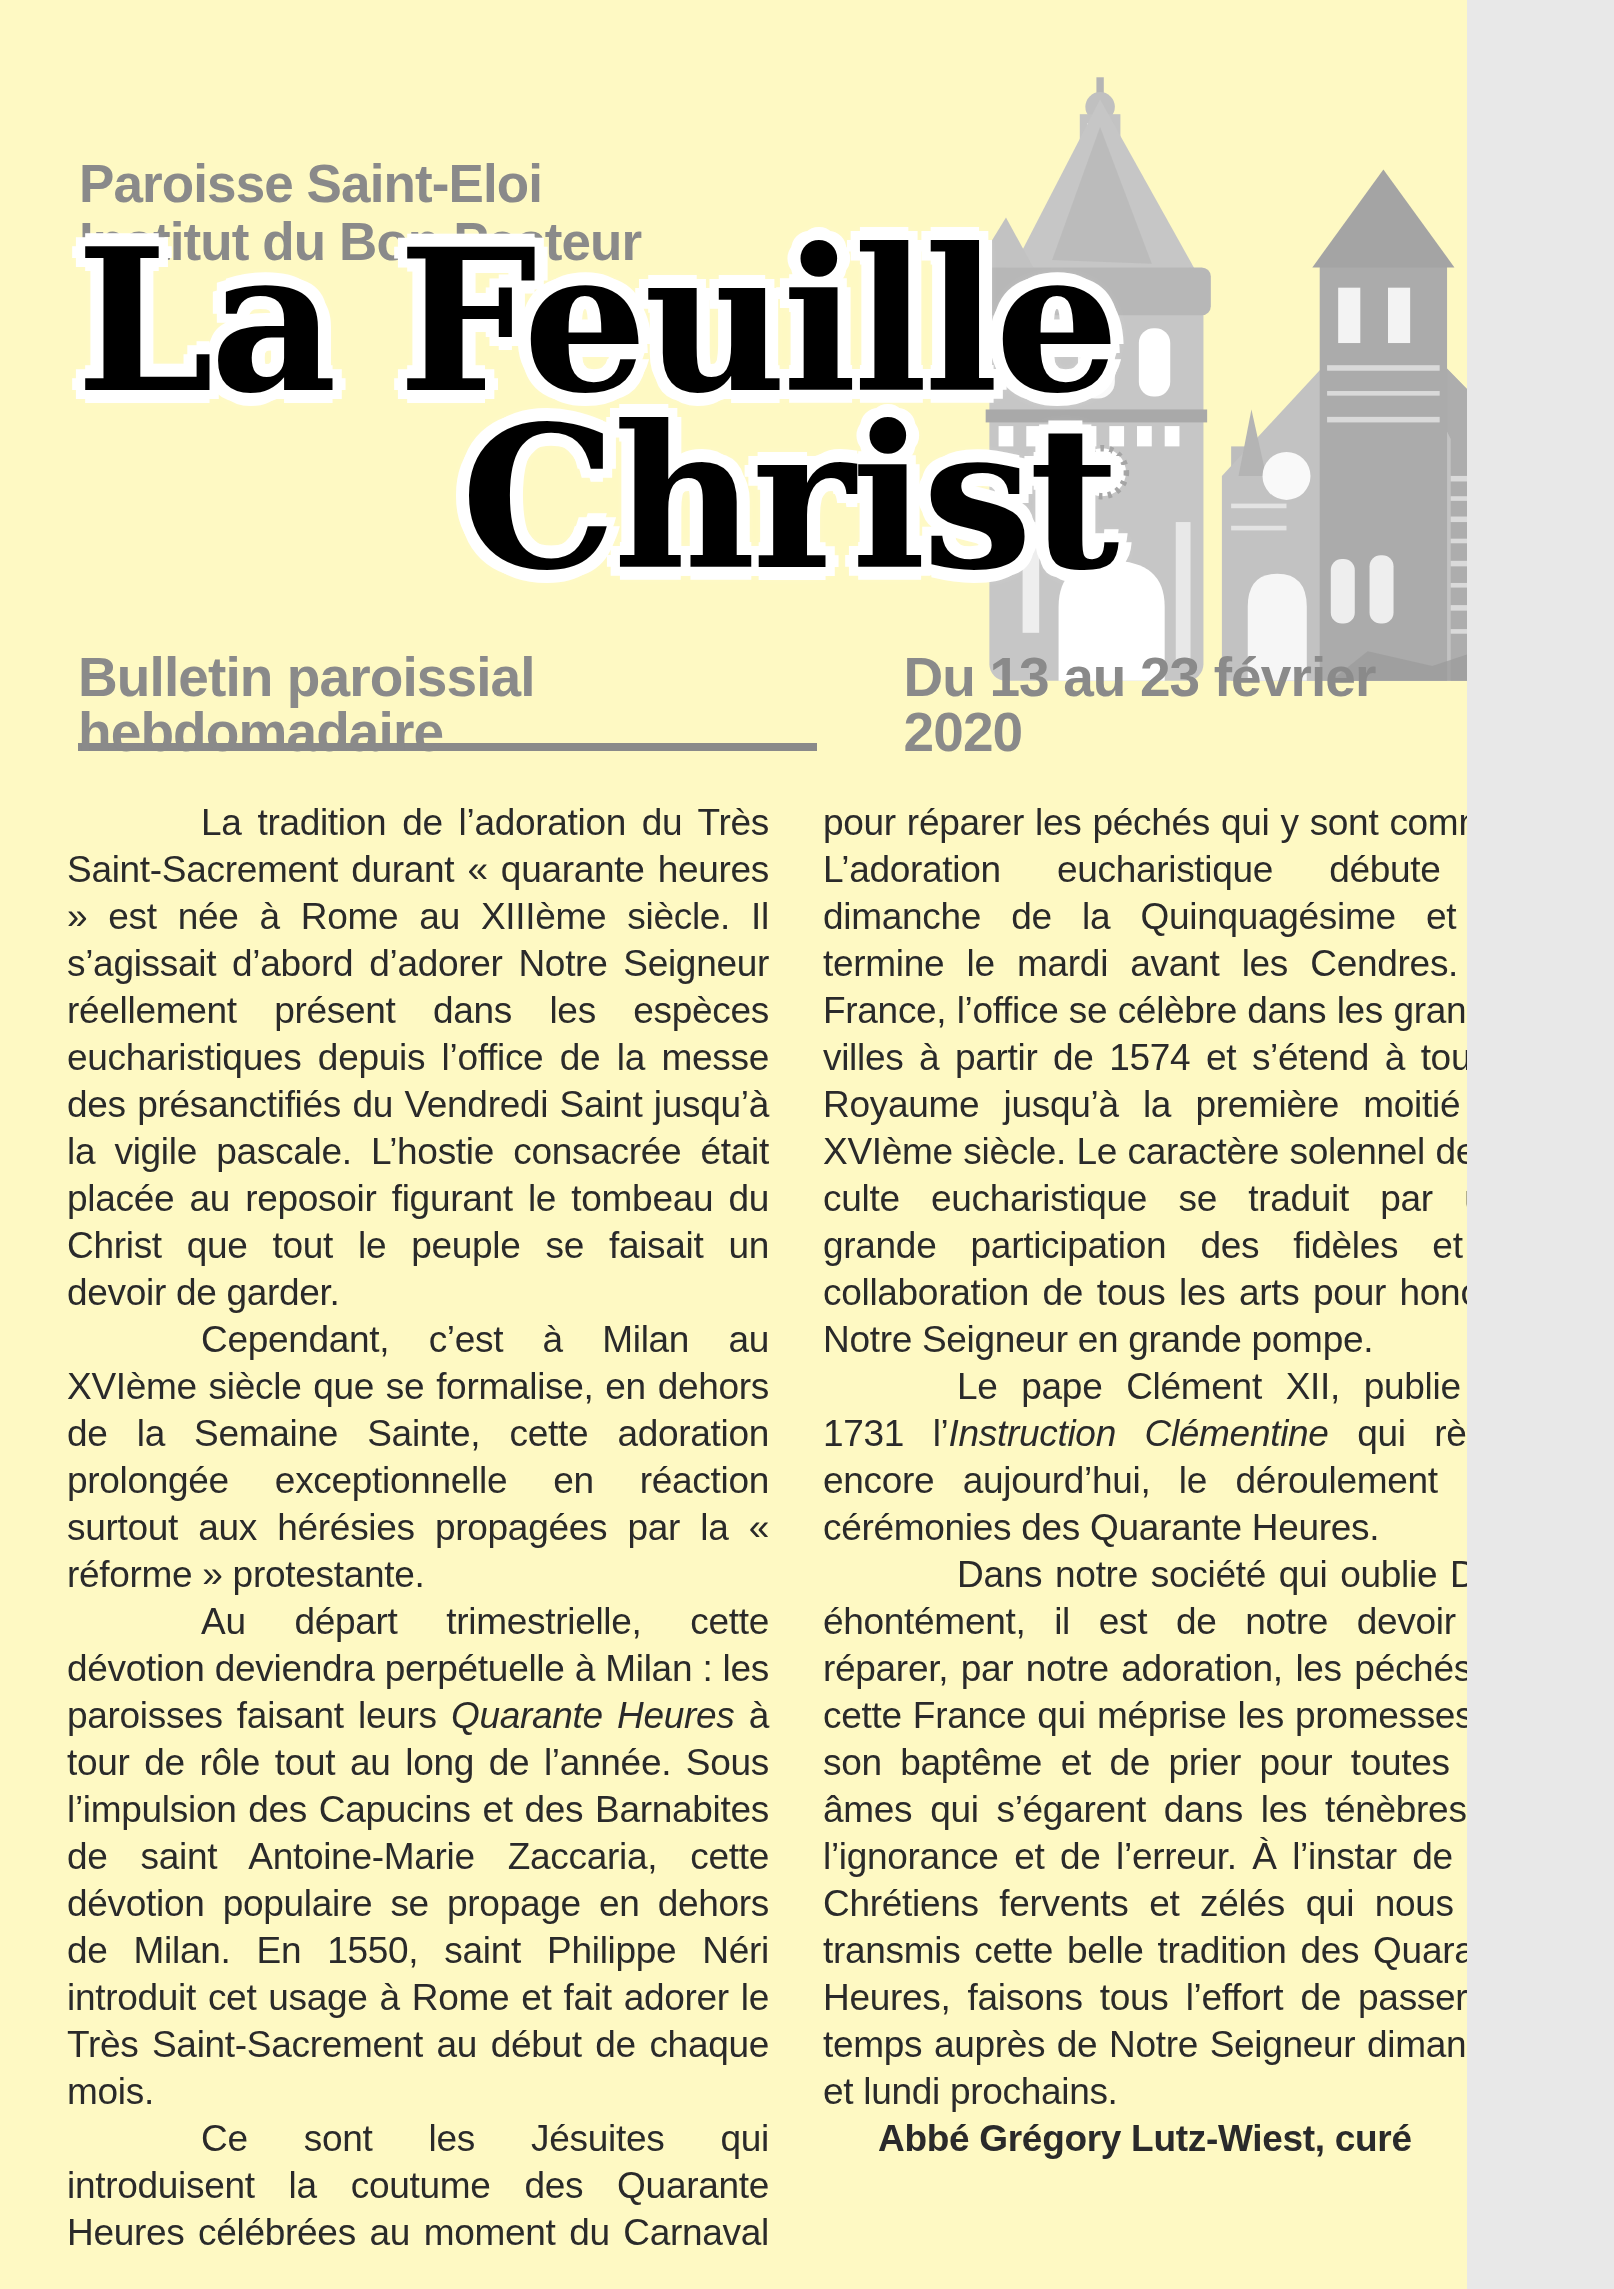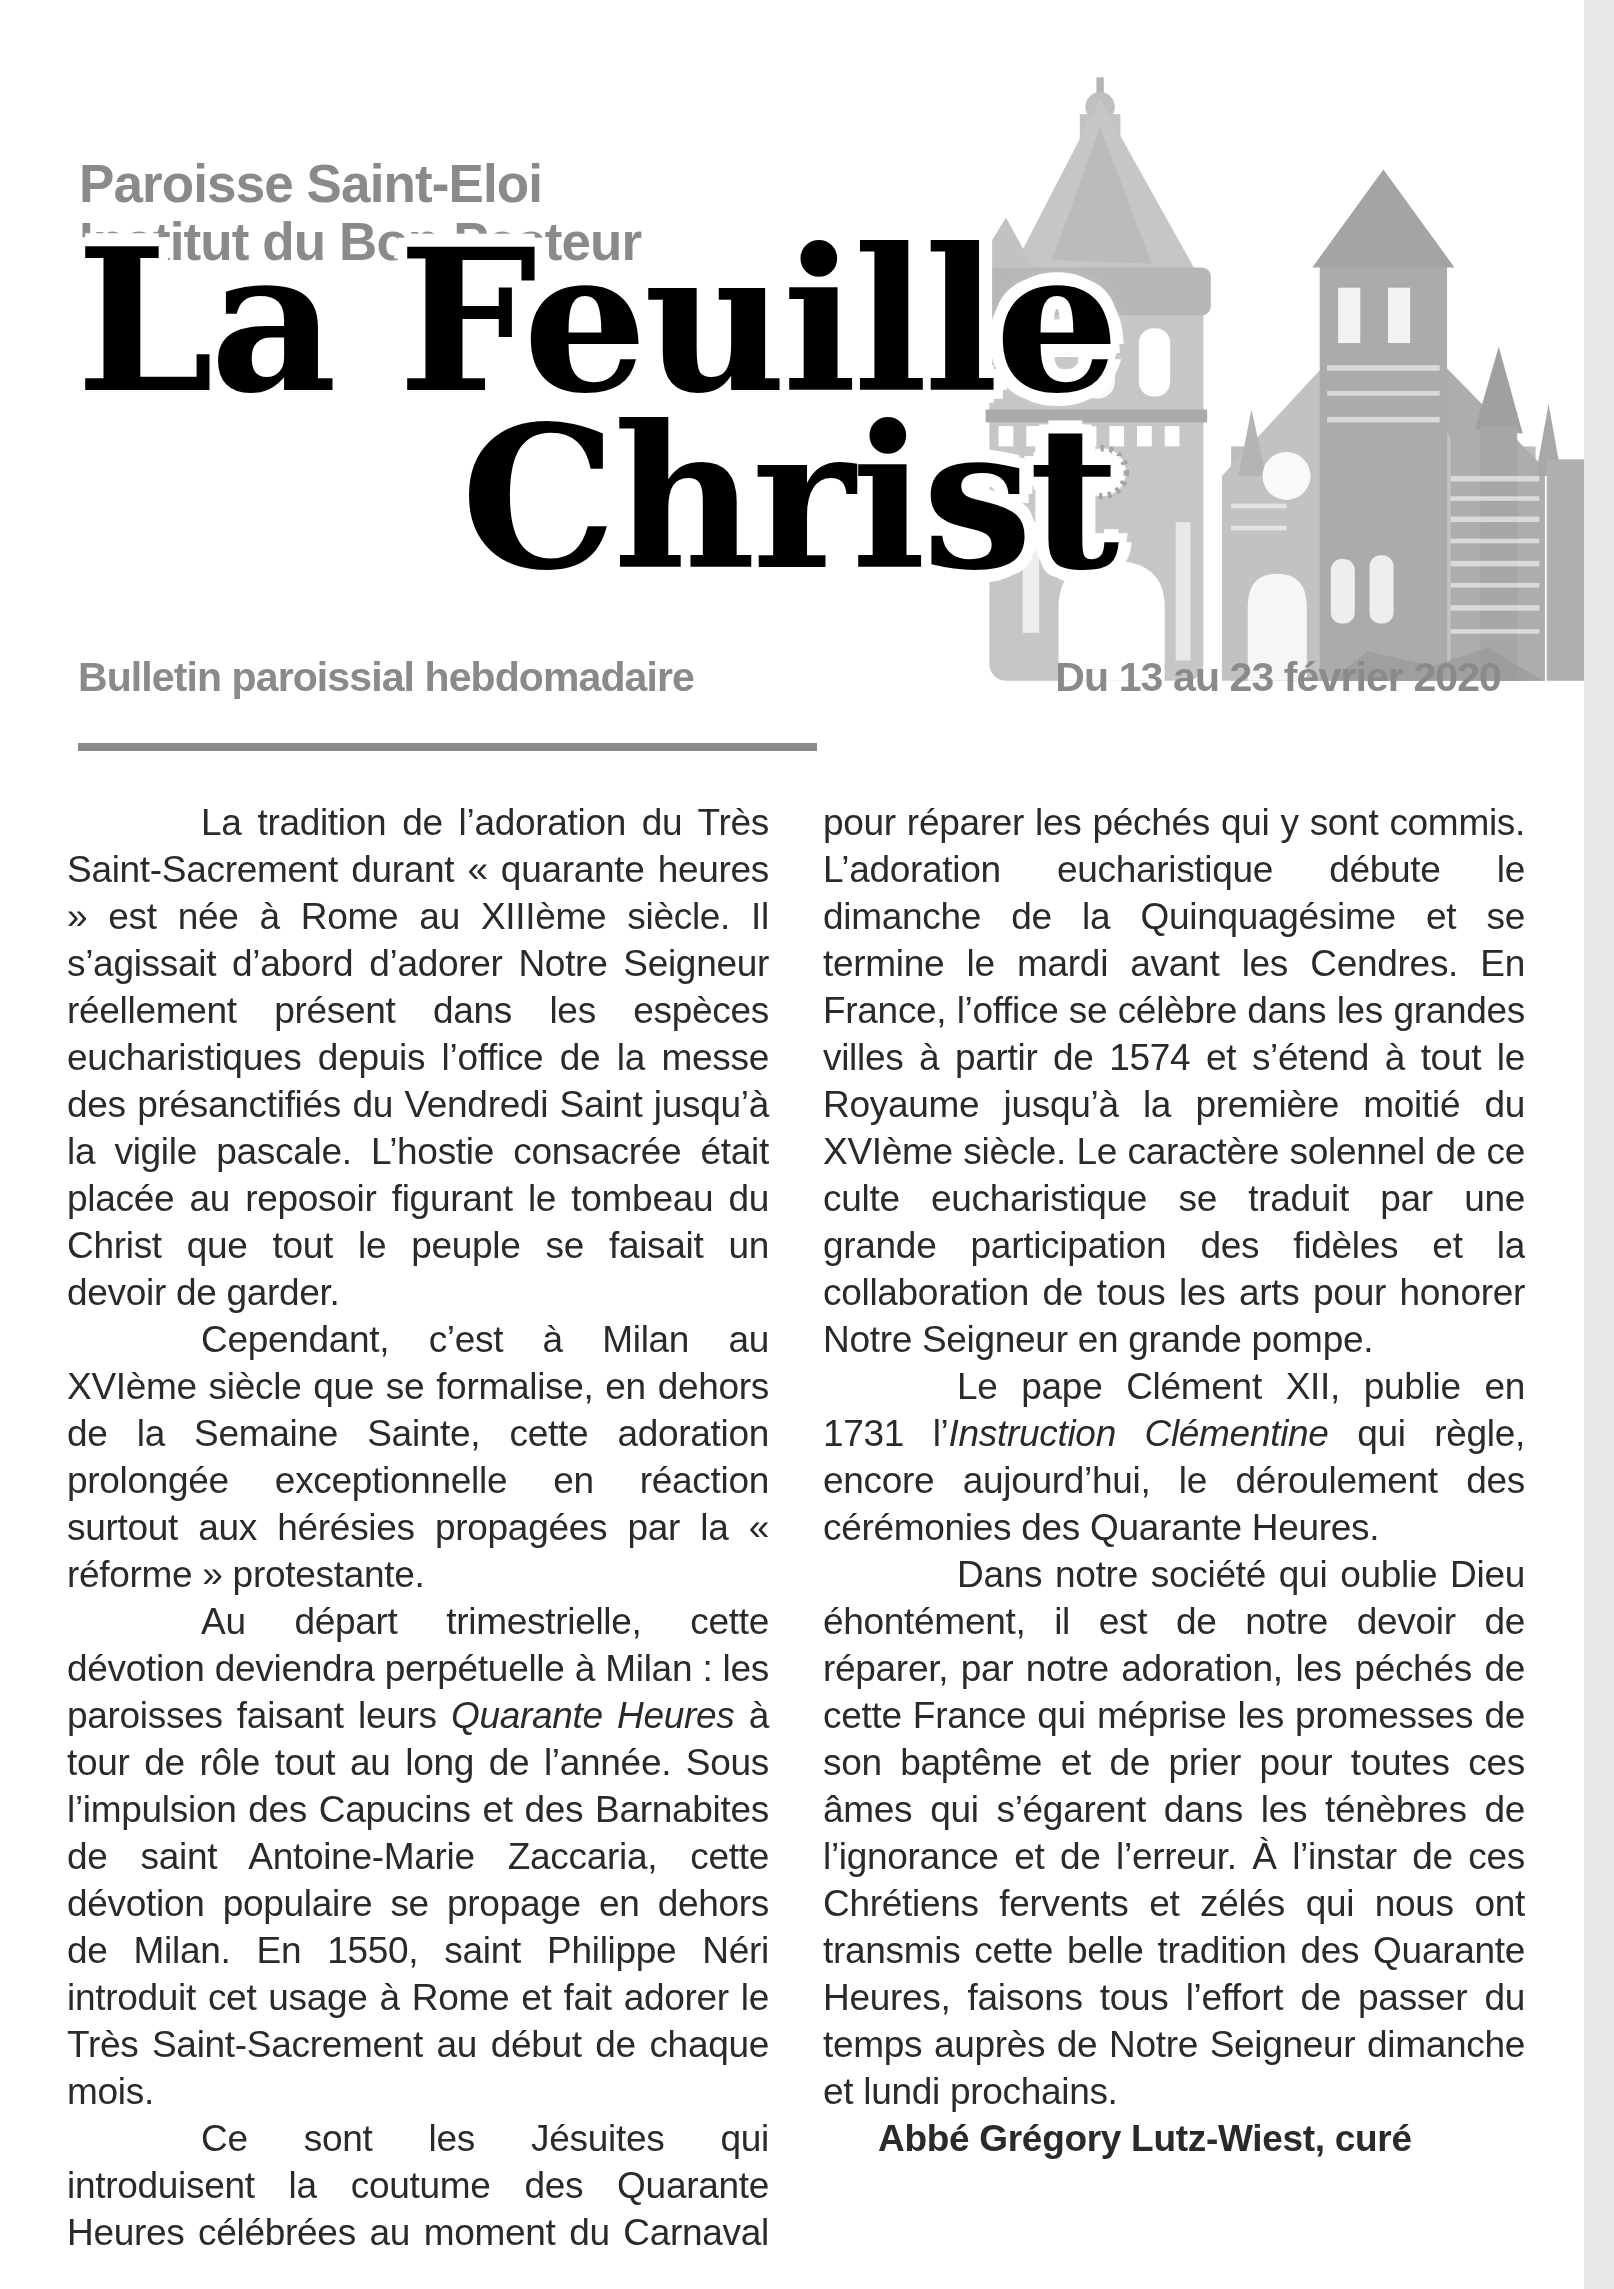--- a/index.html
+++ b/index.html
@@ -1,19 +1,19 @@
 <!DOCTYPE html>
 <html lang="fr" style="--accent: #8a8a8a; --body: #2a2a2a; --title: #000000; --church_light: #c6c6c6; --church_mid: #a4a4a4;font-size:14.8px"><head>
 <meta charset="utf-8">
 <style>
   html,body{margin:0;padding:0;background:#e8e8e8;}
   .page{
     position:relative;
-    width:1584px;height:2290px;
-    background:#ffffff;
+    width:1467px;height:2290px;
+    background:#fef9c3;
     overflow:hidden;
     font-family:"Liberation Sans", sans-serif;
     color:var(--body, #2a2a2a);
   }
   
   .church{
     position:absolute;
     left:934px;top:42px;
     width:681px;height:639px;
     pointer-events:none;
@@ -38,21 +38,21 @@
       0 0 9.2px #fff, 0 0 16.6px #fff,
       13px 0 0 #fff,-13px 0 0 #fff,0 13px 0 #fff,0 -13px 0 #fff,
       9.2px 9.2px 0 #fff,-9.2px 9.2px 0 #fff,9.2px -9.2px 0 #fff,-9.2px -9.2px 0 #fff;
     white-space:nowrap;
     text-align:right;
   }
   .masthead .line2{display:block;margin-left:293px;}
   .subrow{
     position:absolute;left:78px;top:650px;width:1423px;
     display:flex;justify-content:space-between;align-items:baseline;
-    font-size:41px;line-height:55px;font-weight:700;
+    font-size:55px;line-height:55px;font-weight:700;
     letter-spacing:-0.9px;
     color:var(--accent,#8a8a8a);
     z-index:3;
   }
   .rule{
     position:absolute;left:78px;top:743px;
     width:739px;height:8.3px;
     background:var(--accent,#8a8a8a);
   }
   

